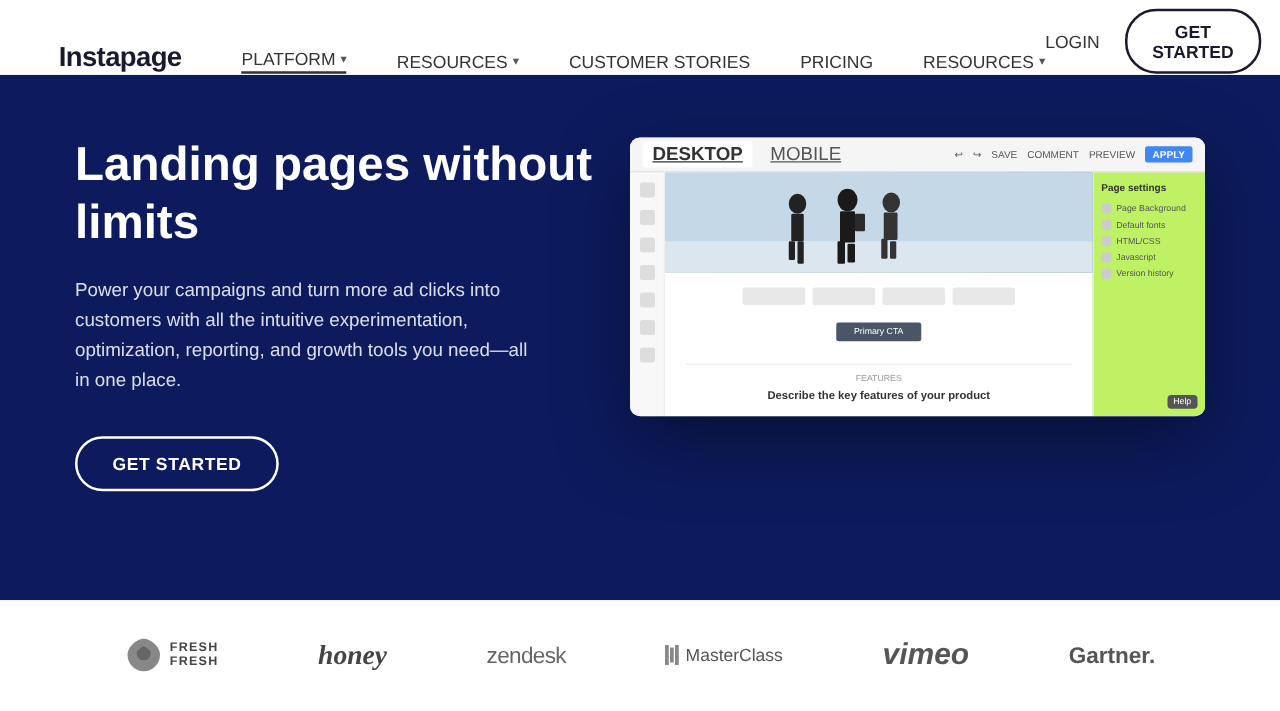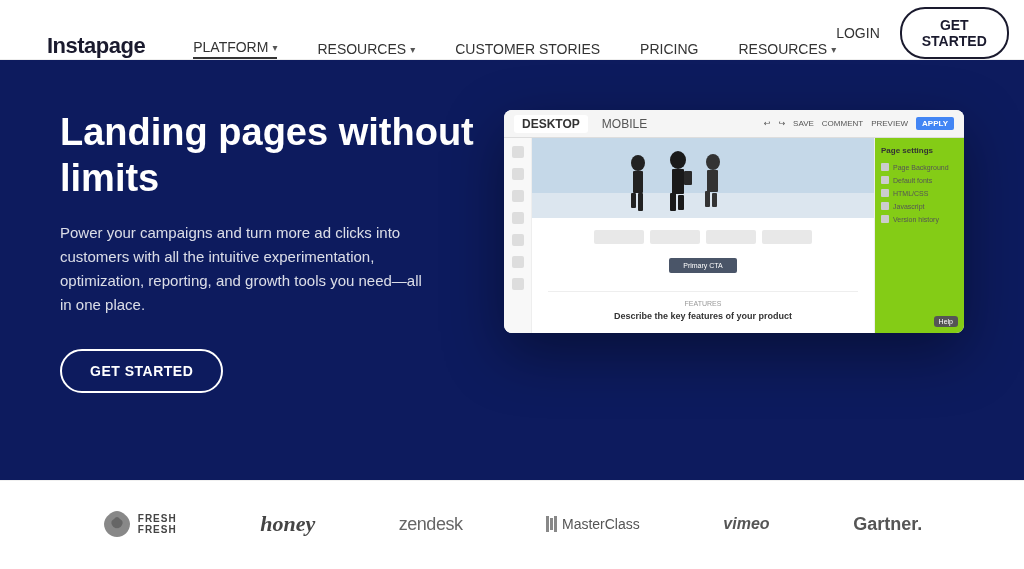--- a/index.html
+++ b/index.html
@@ -126,25 +126,26 @@
     .screenshot-toolbar {
       background: #f5f5f5;
       height: 28px;
       display: flex;
       align-items: center;
       padding: 0 10px;
       gap: 6px;
       border-bottom: 1px solid #ddd;
     }
     .toolbar-tab {
-      font-size: 12px;
+      font-size: 15px;
       color: #555;
       padding: 2px 8px;
       border-radius: 3px;
       cursor: pointer;
+      text-decoration: underline;
     }
     .toolbar-tab.active { background: #fff; font-weight: 600; color: #333; }
     .toolbar-actions {
       margin-left: auto;
       display: flex;
       gap: 8px;
       align-items: center;
     }
     .toolbar-action-btn {
       font-size: 8px;
@@ -234,21 +235,21 @@
       color: #999;
       margin-bottom: 4px;
     }
     .sc-features-headline {
       font-size: 9px;
       color: #333;
       font-weight: 600;
     }
     .screenshot-sidebar-right {
       width: 90px;
-      background: #84cc16;
+      background: #bef264;
       border-left: 1px solid #eee;
       padding: 8px 6px;
     }
     .sr-title {
       font-size: 8px;
       font-weight: 700;
       color: #333;
       margin-bottom: 8px;
     }
     .sr-item {
@@ -333,21 +334,21 @@
       height: 16px;
       background: #888;
     }
     .mc-bar:nth-child(2) { height: 12px; margin-top: 2px; }
     .masterclass-text {
       font-size: 14px;
       color: #555;
       font-weight: 500;
     }
     .vimeo-text {
-      font-size: 16px;
+      font-size: 24px;
       color: #555;
       font-style: italic;
       font-weight: 600;
     }
     .gartner-text {
       font-size: 18px;
       color: #555;
       font-weight: 700;
     }
   </style>

